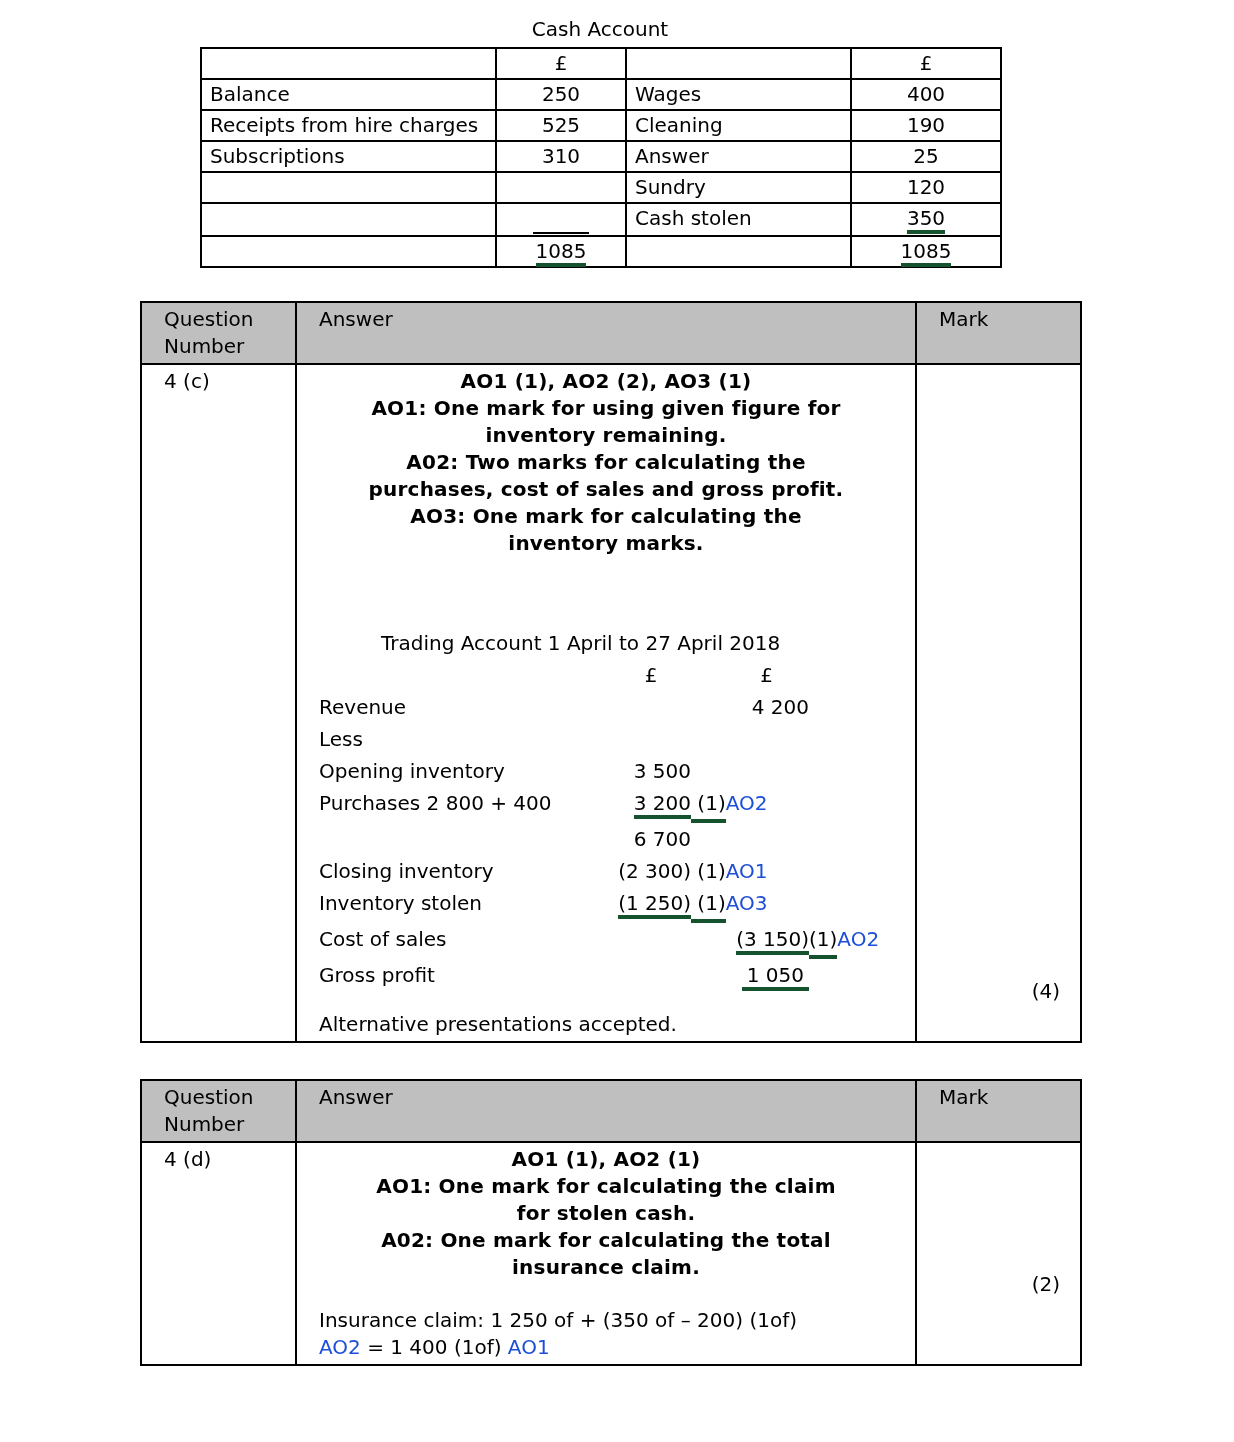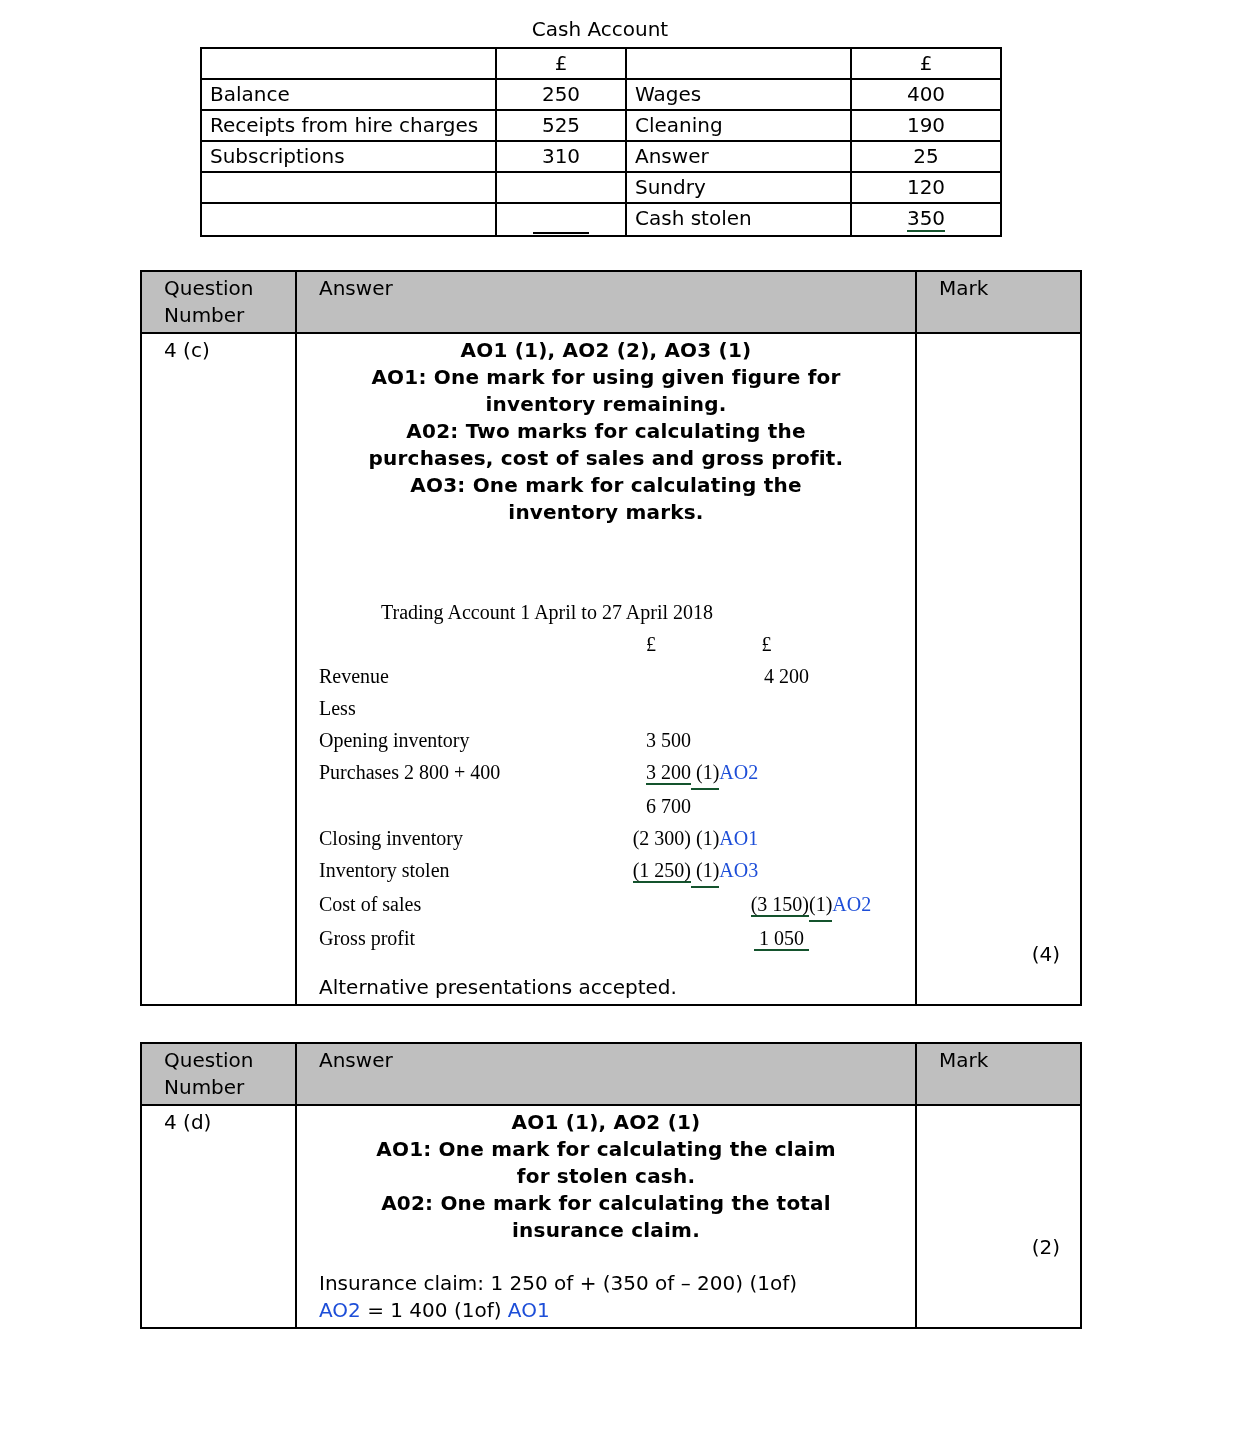--- a/index.html
+++ b/index.html
@@ -17,21 +17,21 @@
   .cash-wrap { width: 800px; margin-left: 200px; }
   .cash-title { text-align: center; margin-bottom: 5px; line-height: 1.3; }
   table.cash { border-collapse: collapse; width: 800px; table-layout: fixed; }
   table.cash td {
     border: 2px solid #000;
     padding: 1px 8px;
     line-height: 1.35;
     vertical-align: top;
   }
   .amt { text-align: center; }
-  .u { border-bottom: 2px solid #14532d; }
+  .u { border-bottom: 4px solid #14532d; }
   .pre-line {
     display: inline-block;
     width: 56px;
     border-bottom: 2px solid #000;
   }
 
   
   table.ms {
     border-collapse: collapse;
     width: 940px;
@@ -50,21 +50,21 @@
   .ms-1 { margin-top: 33px; }
   .ms-2 { margin-top: 36px; }
 
   .boldline { font-weight: bold; letter-spacing: 0.2px; text-align: center; }
   .red { color: #1d4ed8; }
 
   .q4c-answer { min-height: 690px; }
   .q4d-answer { min-height: 244px; }
 
   
-  .trading { margin-top: 70px; line-height: 1.6; font-family: Liberation Serif, serif; }
+  .trading { margin-top: 70px; line-height: 1.6; }
   .t-title { margin-left: 62px; }
   .trow { display: flex; }
   .lbl  { width: 292px; flex: none; }
   .c1   { width: 80px;  flex: none; text-align: right; }
   .sp   { width: 113px; flex: none; }
   .sp33 { width: 33px;  flex: none; }
   .c2   { width: 85px;  flex: none; text-align: right; }
   .ctr  { text-align: center; }
   .gp   { padding: 0 5px; }
 
@@ -121,20 +121,26 @@
           <td class="amt"></td>
           <td>Sundry</td>
           <td class="amt">120</td>
         </tr>
         <tr>
           <td></td>
           <td class="amt"><span class="pre-line">&nbsp;</span></td>
           <td>Cash stolen</td>
           <td class="amt"><span class="u">350</span></td>
         </tr>
+        <tr>
+          <td></td>
+          <td class="amt"><span class="u">1085</span></td>
+          <td></td>
+          <td class="amt"><span class="u">1085</span></td>
+        </tr>
       </tbody>
     </table>
   </div>
 
   <table class="ms ms-1">
     <colgroup>
       <col style="width:155px">
         <col style="width:620px">
         <col style="width:165px">
     </colgroup>

